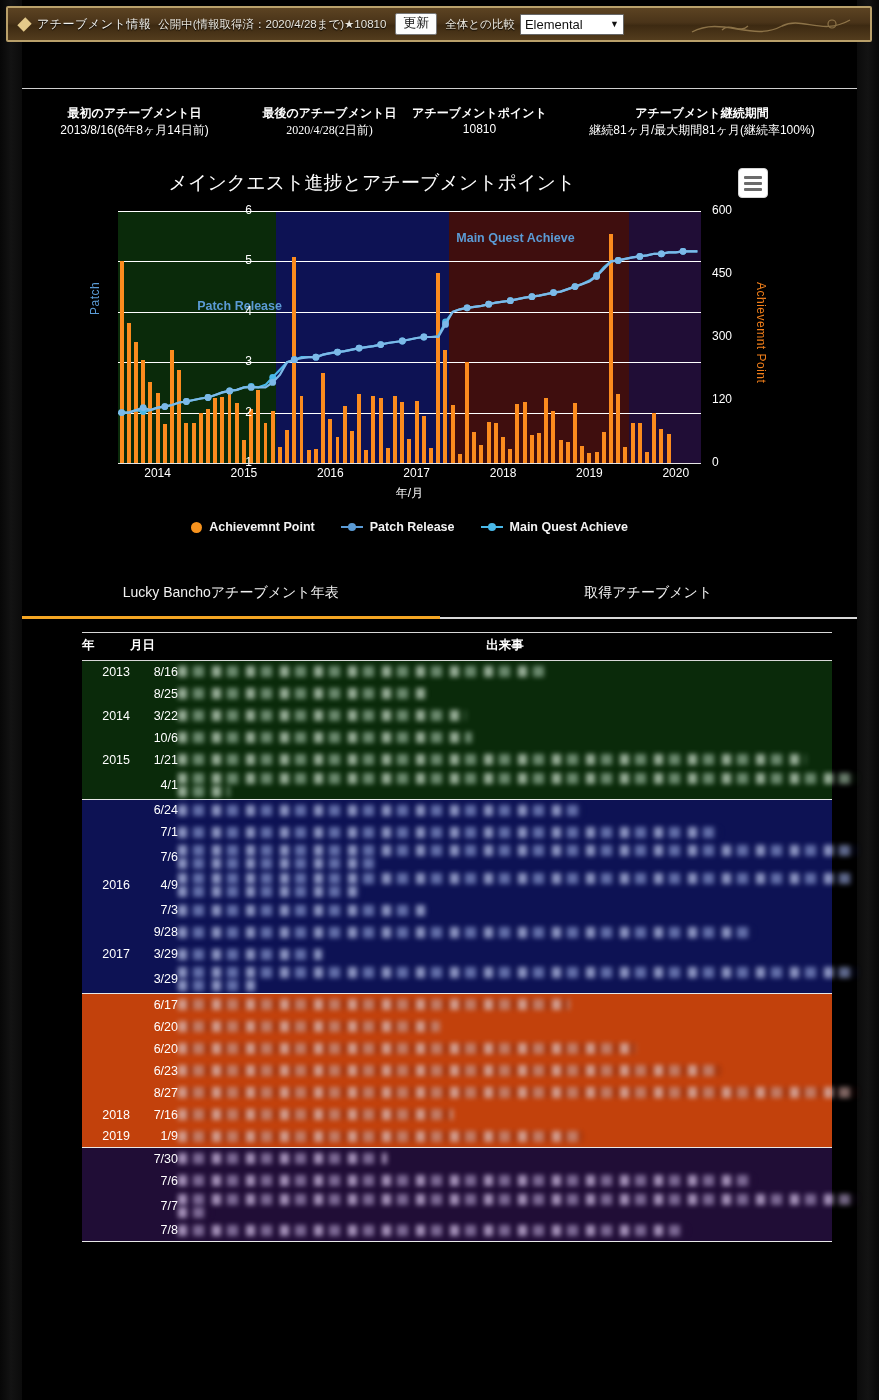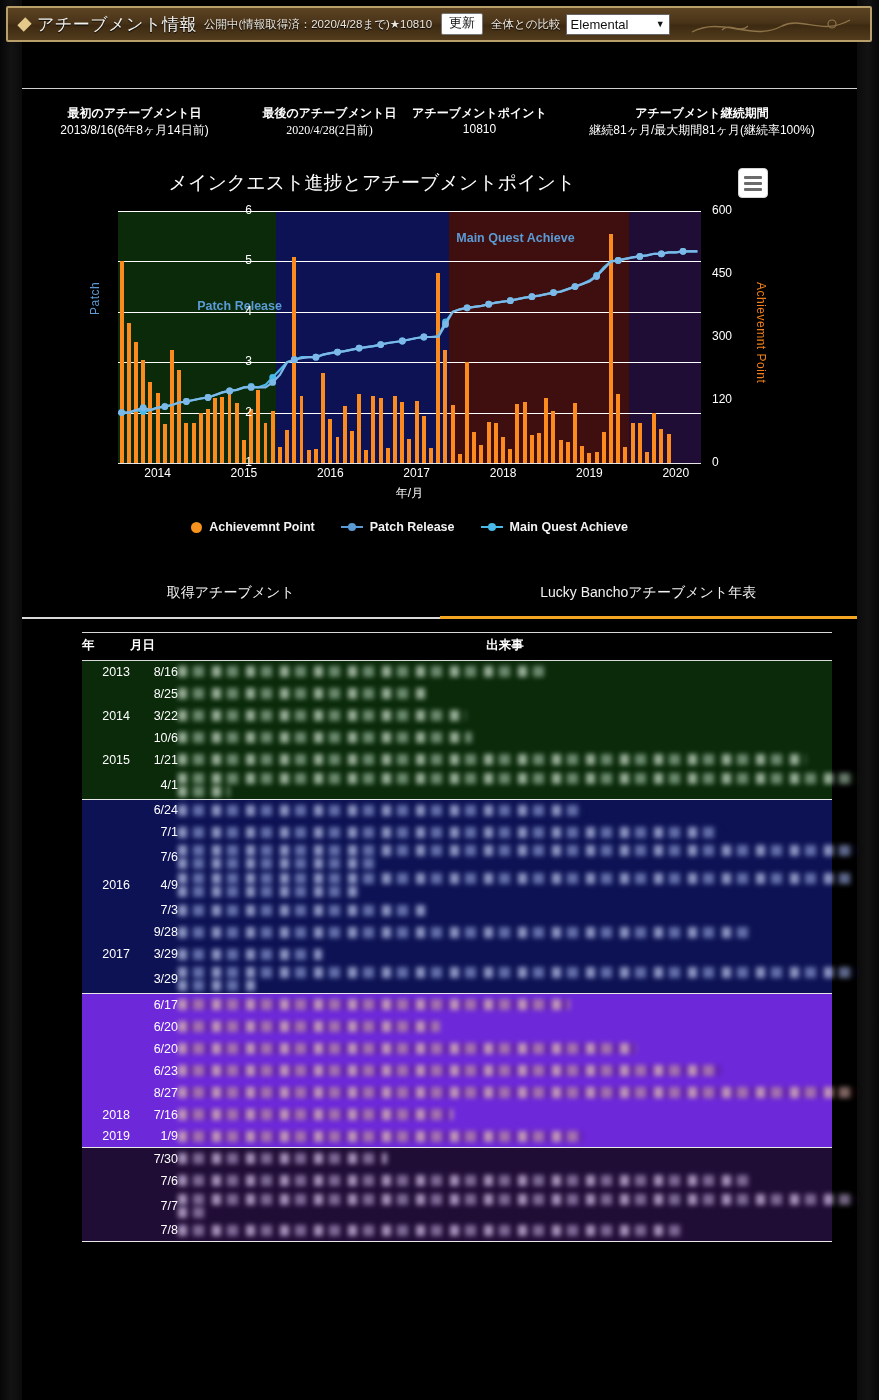--- a/index.html
+++ b/index.html
@@ -40,21 +40,21 @@
     position: absolute; right: 8px; top: 4px; width: 180px; height: 28px;
     opacity: .55;
   }
   .hdr-diamond {
     width: 9px; height: 9px; margin: 0 8px 0 6px;
     background: #e3c98a;
     transform: rotate(45deg) scale(1,1.25);
     flex: 0 0 auto;
   }
   .hdr-title {
-    color: #f2f2ee; font-size: 17px; letter-spacing: .5px;
+    color: #f2f2ee; font-size: 12px; letter-spacing: .5px;
     white-space: nowrap; flex: 0 0 auto;
     text-shadow: 0 1px 1px #000;
   }
   .hdr-sub {
     color: #e9e6dd; font-size: 11.5px; margin-left: 7px;
     white-space: nowrap; flex: 0 0 auto;
     text-shadow: 0 1px 1px #000;
   }
   .hdr-btn {
     margin-left: 9px; flex: 0 0 auto;
@@ -216,21 +216,21 @@
   th.c-ev   { text-align: center; }
   table#tl td {
     font-size: 12.5px; color: #fff; vertical-align: middle; padding: 0;
     height: 22px;
   }
   td.c-year { text-align: right; padding-right: 6px; width: 48px; color:#f2f2f2; }
   td.c-md   { text-align: right; padding-right: 8px; width: 58px; color:#f2f2f2; }
   td.c-ev   { padding: 3px 0 3px 2px; }
   tr.era-g td { background: #0a2a0a; }
   tr.era-b td { background: #0d1254; }
-  tr.era-r td { background: #6d28d9; margin-top: 44px; }
+  tr.era-r td { background: #c2410c; margin-top: 44px; }
   tr.era-p td { background: #200d36; }
   tr.sep-top td { border-top: 1px solid #e8e8e8; }
   tr.last td { border-bottom: 1px solid #e8e8e8; }
 
   
   .blurline { height: 11px; margin: 2px 0; border-radius: 1px;
               filter: blur(2.4px); opacity: .92; }
   .era-g .blurline { background: repeating-linear-gradient(90deg,
       rgba(190,210,190,.85) 0 9px, rgba(20,55,20,.25) 9px 15px,
       rgba(160,190,165,.7) 15px 26px, rgba(18,50,18,.2) 26px 34px); }
@@ -488,22 +488,22 @@
           <span>Patch Release</span>
         </div>
         <div class="lg">
           <span class="ln ln2" style="background: rgb(74, 184, 232);"></span>
           <span>Main Quest Achieve</span>
         </div>
       </div>
   </div>
 
   <div id="lowtabs">
+      <div class="lowtab active"><span>Lucky Banchoアチーブメント年表</span></div>
       <div class="lowtab"><span>取得アチーブメント</span></div>
-      <div class="lowtab active"><span>Lucky Banchoアチーブメント年表</span></div>
     </div>
 
   <div id="tablewrap">
     <table id="tl">
       <thead>
         <tr>
           <th class="c-year">年</th>
           <th class="c-md">月日</th>
           <th class="c-ev">出来事</th>
         </tr>

